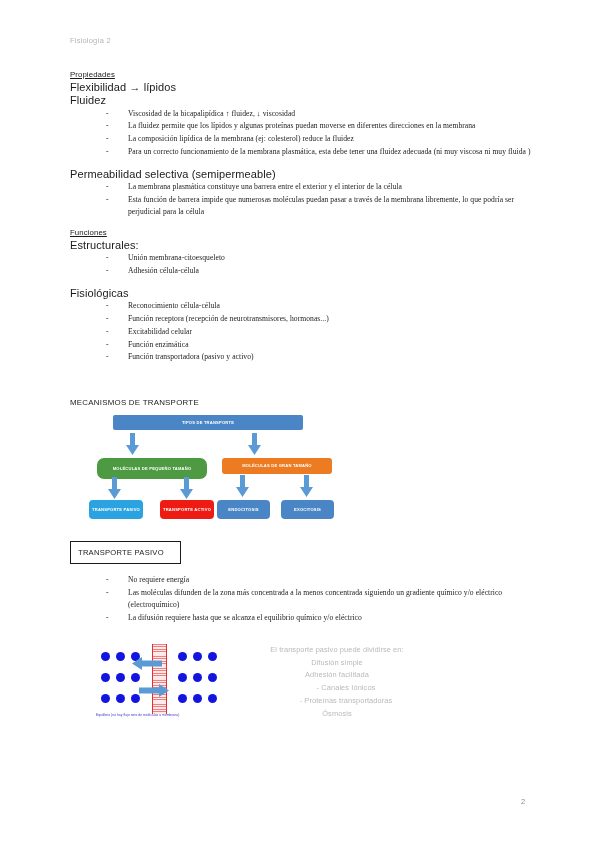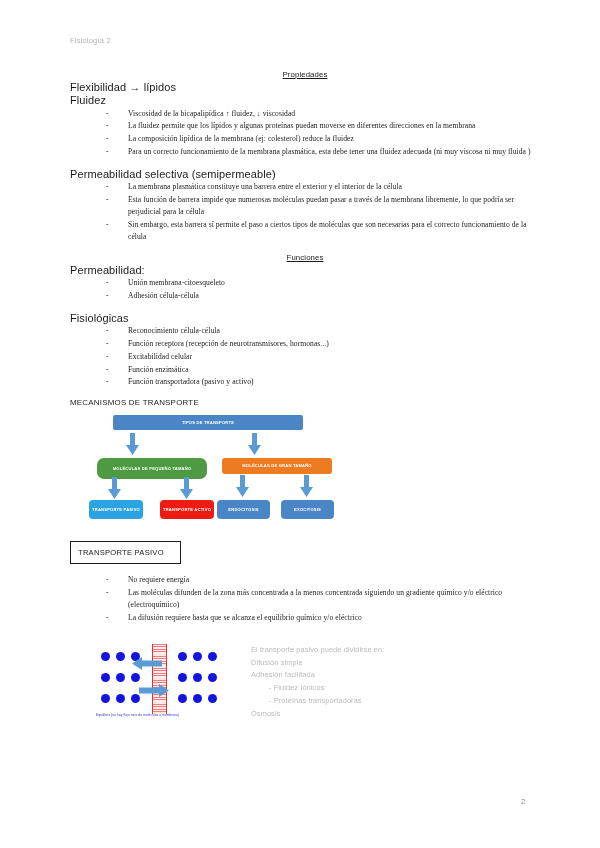--- a/index.html
+++ b/index.html
@@ -32,21 +32,20 @@
     position: absolute;
     left: 70px;
     top: 70px;
     width: 470px;
   }
   .sec-title {
     font-size: 7.8px;
     text-decoration: underline;
     margin: 0 0 1.5px 0;
     letter-spacing: 0.1px;
-    text-align: center;
   }
   .plain {
     font-size: 11px;
     margin: 0 0 1.5px 0;
     letter-spacing: 0.1px;
   }
   .gap { height: 9px; }
   ul.dash {
     list-style: none;
     margin: 0;
@@ -232,27 +231,28 @@
     width: 150px;
     font-size: 3.2px;
     color: #3333cc;
     letter-spacing: 0.1px;
     white-space: nowrap;
   }
 
   
   .note {
     position: absolute;
-    left: 251px;
+    left: 237px;
     top: 644px;
     width: 200px;
     font-size: 7.4px;
     color: #b9b9b9;
     line-height: 1.72;
     letter-spacing: 0.1px;
+    text-align: center;
   }
   .note .ind {
     padding-left: 18px;
   }
 
   .pageno {
     position: absolute;
     left: 521px;
     top: 797px;
     font-size: 7.5px;
@@ -277,27 +277,26 @@
       <li>La composición lipídica de la membrana (ej: colesterol) reduce la fluidez</li>
       <li>Para un correcto funcionamiento de la membrana plasmática, esta debe tener una fluidez adecuada (ni muy viscosa ni muy fluida )</li>
     </ul>
 
     <div class="gap"></div>
 
     <div class="plain">Permeabilidad selectiva (semipermeable)</div>
     <ul class="dash">
       <li>La membrana plasmática constituye una barrera entre el exterior y el interior de la célula</li>
       <li>Esta función de barrera impide que numerosas moléculas puedan pasar a través de la membrana libremente, lo que podría ser perjudicial para la célula</li>
-      <li>Sin embargo, esta barrera sí permite el paso a ciertos tipos de moléculas que son necesarias para el correcto funcionamiento de la célula</li>
     </ul>
 
     <div class="gap"></div>
 
     <div class="sec-title">Funciones</div>
-    <div class="plain">Permeabilidad:</div>
+    <div class="plain">Estructurales:</div>
     <ul class="dash">
       <li>Unión membrana-citoesqueleto</li>
       <li>Adhesión célula-célula</li>
     </ul>
 
     <div class="gap"></div>
 
     <div class="plain">Fisiológicas</div>
     <ul class="dash">
       <li>Reconocimiento célula-célula</li>
@@ -410,20 +409,20 @@
     </div>
 
   </div>
 
   <div class="diff-cap">Equilibrio (no hay flujo neto de moléculas a membrana)</div>
 
   <div class="note">
     <div>El transporte pasivo puede dividirse en:</div>
     <div>Difusión simple</div>
     <div>Adhesión facilitada</div>
-    <div class="ind">- Fluidez Iónicos</div>
+    <div class="ind">- Canales Iónicos</div>
     <div class="ind">- Proteínas transportadoras</div>
     <div>Ósmosis</div>
   </div>
 
   <div class="pageno">2</div>
 
 </div>
 
 </body></html>

